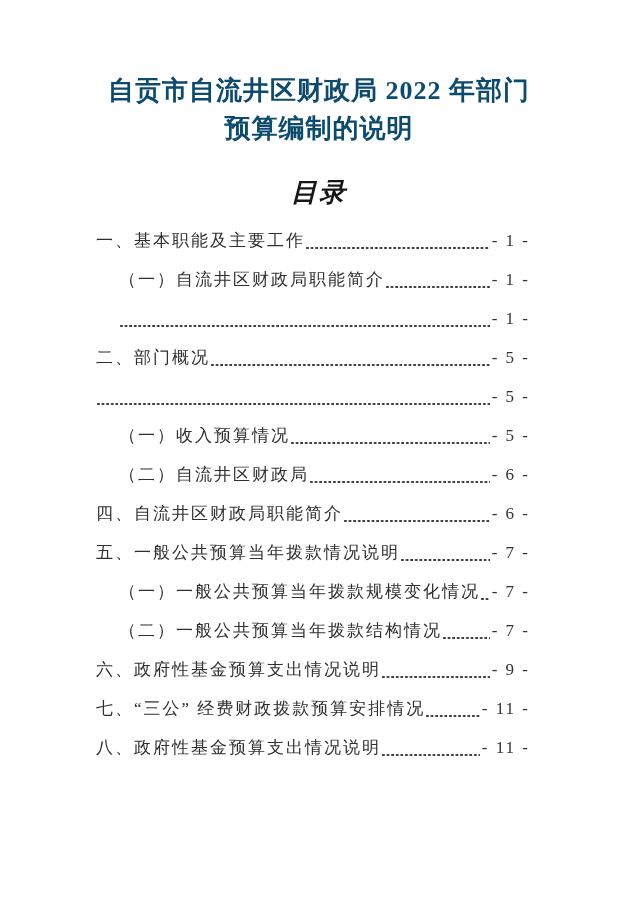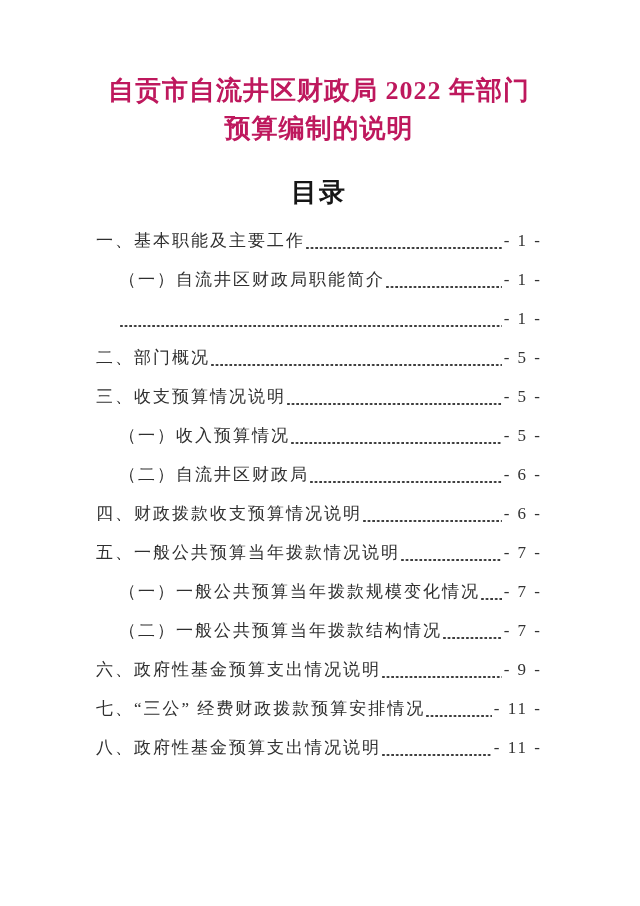--- a/index.html
+++ b/index.html
@@ -20,35 +20,36 @@
     height: 906px;
     padding: 72px 98px 0 96px;
     background: #ffffff;
   }
   .doc-title {
     margin: 0;
     font-size: 26px;
     line-height: 38px;
     font-weight: bold;
     text-align: center;
-    color: #be185d;
+    color: #0c4a6e;
     letter-spacing: 1px;
     white-space: pre-wrap;
   }
   .toc-heading {
     margin: 26px 0 0 0;
     font-size: 26px;
     line-height: 38px;
     font-weight: bold;
     text-align: center;
     color: #161616;
     letter-spacing: 2px;
+    font-style: italic;
   }
   .toc-list {
-    margin: 9px 0 0 0;
+    margin: 9px 12px 0 0;
     padding: 0;
     list-style: none;
   }
   .toc-row {
     display: flex;
     align-items: baseline;
     height: 39px;
     line-height: 39px;
     font-size: 17px;
   }
@@ -102,39 +103,38 @@
     <span class="toc-page">- 1 -</span>
   </li>
 
   <li class="toc-row">
     <span class="toc-label">二、部门概况</span>
     <span class="toc-leader"></span>
     <span class="toc-page">- 5 -</span>
   </li>
 
   <li class="toc-row">
-    <span class="toc-label">三、收支预算情况说明</span>
     <span class="toc-leader"></span>
     <span class="toc-page">- 5 -</span>
   </li>
 
   <li class="toc-row level-2">
     <span class="toc-label">（一）收入预算情况</span>
     <span class="toc-leader"></span>
     <span class="toc-page">- 5 -</span>
   </li>
 
   <li class="toc-row level-2">
     <span class="toc-label">（二）自流井区财政局</span>
     <span class="toc-leader"></span>
     <span class="toc-page">- 6 -</span>
   </li>
 
   <li class="toc-row">
-    <span class="toc-label">四、财政拨款收支预算情况说明</span>
+    <span class="toc-label">四、自流井区财政局职能简介</span>
     <span class="toc-leader"></span>
     <span class="toc-page">- 6 -</span>
   </li>
 
   <li class="toc-row">
     <span class="toc-label">五、一般公共预算当年拨款情况说明</span>
     <span class="toc-leader"></span>
     <span class="toc-page">- 7 -</span>
   </li>
 

